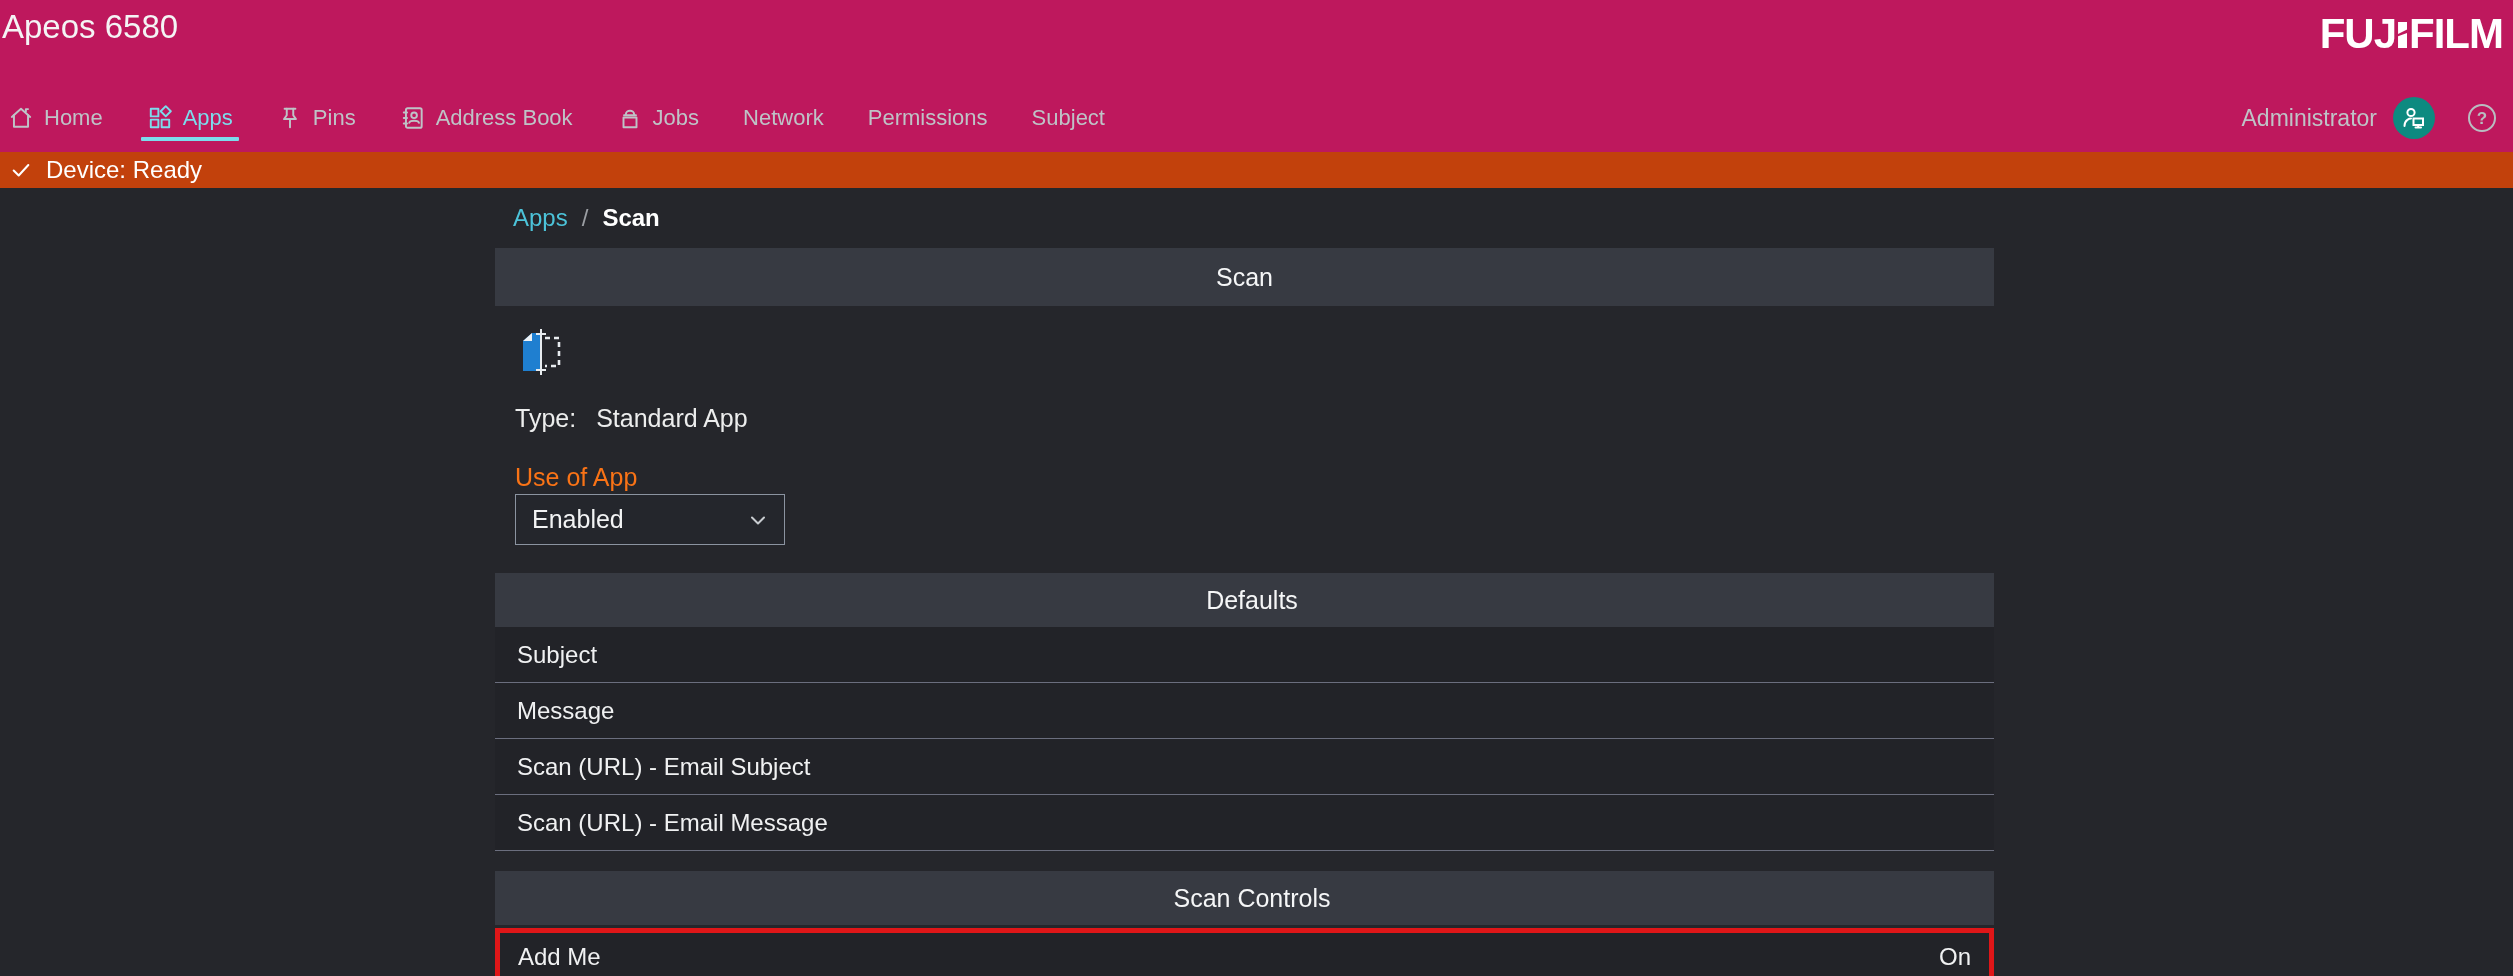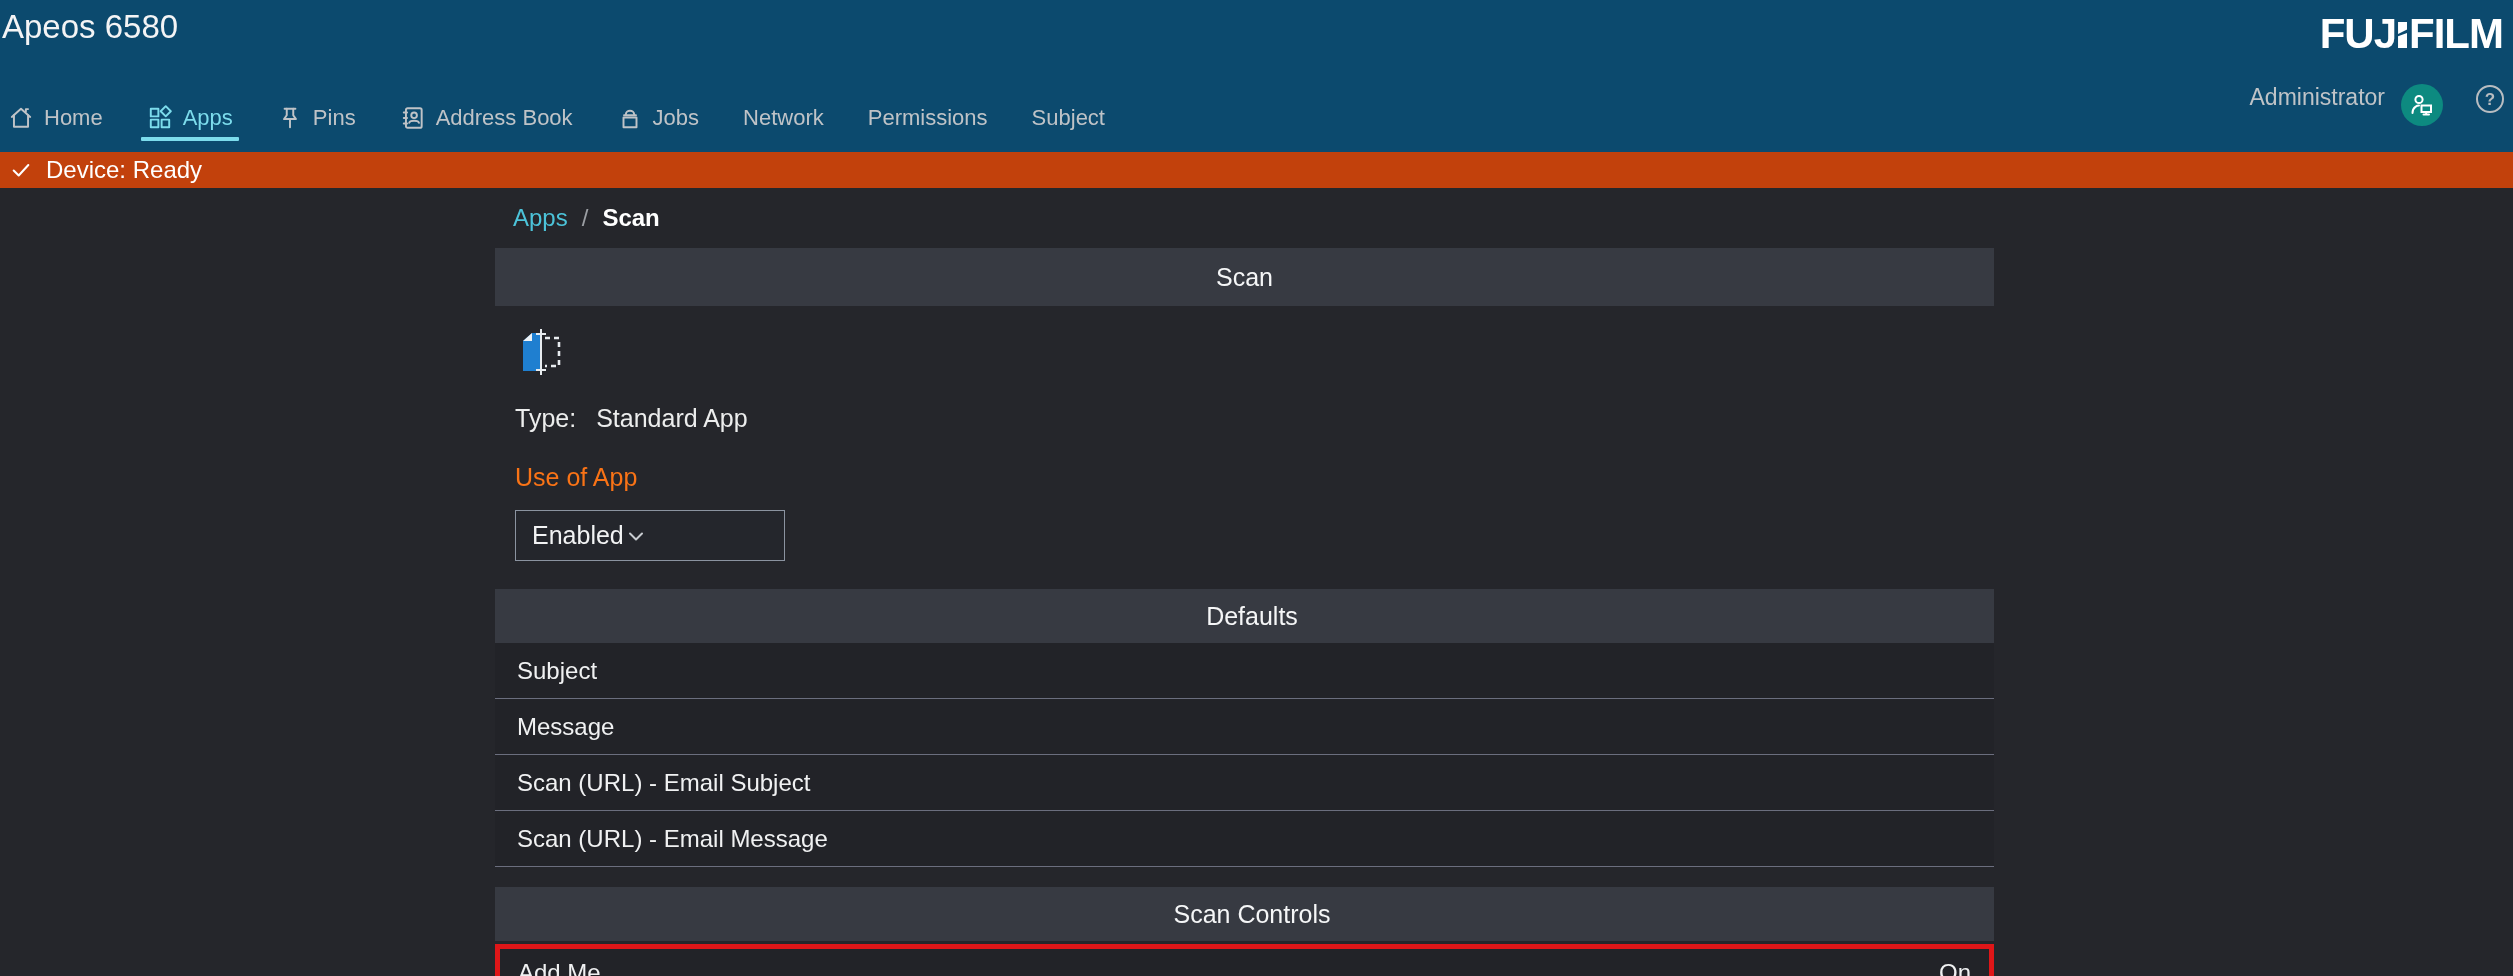--- a/index.html
+++ b/index.html
@@ -4,21 +4,21 @@
 <style>
   * { margin:0; padding:0; box-sizing:border-box; }
   html,body { width:2513px; height:976px; overflow:hidden; }
   body {
     font-family:"Liberation Sans", sans-serif;
     background:#25262b;
     color:#f0f1f2;
   }
 
   
-  .topbar { position:relative; width:100%; height:152px; background:#0c4a6e; }
+  .topbar { position:relative; width:100%; height:152px; background:#be185d; }
   .device-title {
     position:absolute; left:2px; top:8px;
     font-size:33px; font-weight:400; color:#f4f4f5; letter-spacing:0;
   }
   .brand {
     position:absolute; right:10px; top:10px;
     display:flex; align-items:center;
     font-size:42px; font-weight:700; color:#ffffff; letter-spacing:-1px;
   }
   .brand-i { position:relative; display:inline-block; width:9px; height:26px; margin:2px 2px 0 2px; }
@@ -34,22 +34,22 @@
     position:relative; display:flex; align-items:center; gap:10px;
     margin-right:44px; font-size:22px; color:#bfc3c7; cursor:pointer; height:100%;justify-content:space-between;
   }
   .nav-item svg { flex:0 0 auto; }
   .nav-item.active { color:#7cdcec; }
   .nav-item.active::after {
     content:""; position:absolute; left:-6px; right:-6px; bottom:11px;
     height:4px; background:#7cdcec; border-radius:1px;
   }
   .nav-right {
-    position:absolute; right:8px; top:84px; height:68px;
-    display:flex; align-items:flex-start; gap:16px;
+    position:absolute; right:16px; top:84px; height:68px;
+    display:flex; align-items:center; gap:16px;
   }
   .admin-label { font-size:23px; color:#bfc3c7; }
   .avatar {
     width:42px; height:42px; border-radius:50%; background:#0d8a80;
     display:flex; align-items:center; justify-content:center; cursor:pointer;
   }
   .help-btn { margin-left:16px; display:flex; align-items:center; cursor:pointer; }
 
   
   .statusbar {
@@ -79,23 +79,23 @@
 
   .app-icon { margin:22px 0 0 20px; width:56px; height:48px; }
 
   .type-row { display:flex; margin-top:24px; padding-left:20px; font-size:25px; }
   .type-label { color:#eceded; }
   .type-value { margin-left:20px; color:#eceded; }
 
   .use-label { margin-top:30px; padding-left:20px; font-size:25px; color:#f97316; }
 
   .dropdown {
-    margin:18px 0 28px 20px; width:270px; height:51px;
+    margin:2px 0 28px 20px; width:270px; height:51px;
     background:#24262c; border:1px solid #8b93a0;
-    display:flex; align-items:center; 
+    display:flex; align-items:center; justify-content:space-between;
     padding:0 14px 0 16px; cursor:pointer;
   }
   .dropdown-value { font-size:25px; color:#f2f3f4; }
 
   .rowlist .setting-row {
     height:56px; background:#222328;
     display:flex; align-items:center; padding-left:22px;
     border-bottom:1px solid #6b6e7e;
     font-size:24px; color:#f0f1f2; cursor:pointer;
   }

